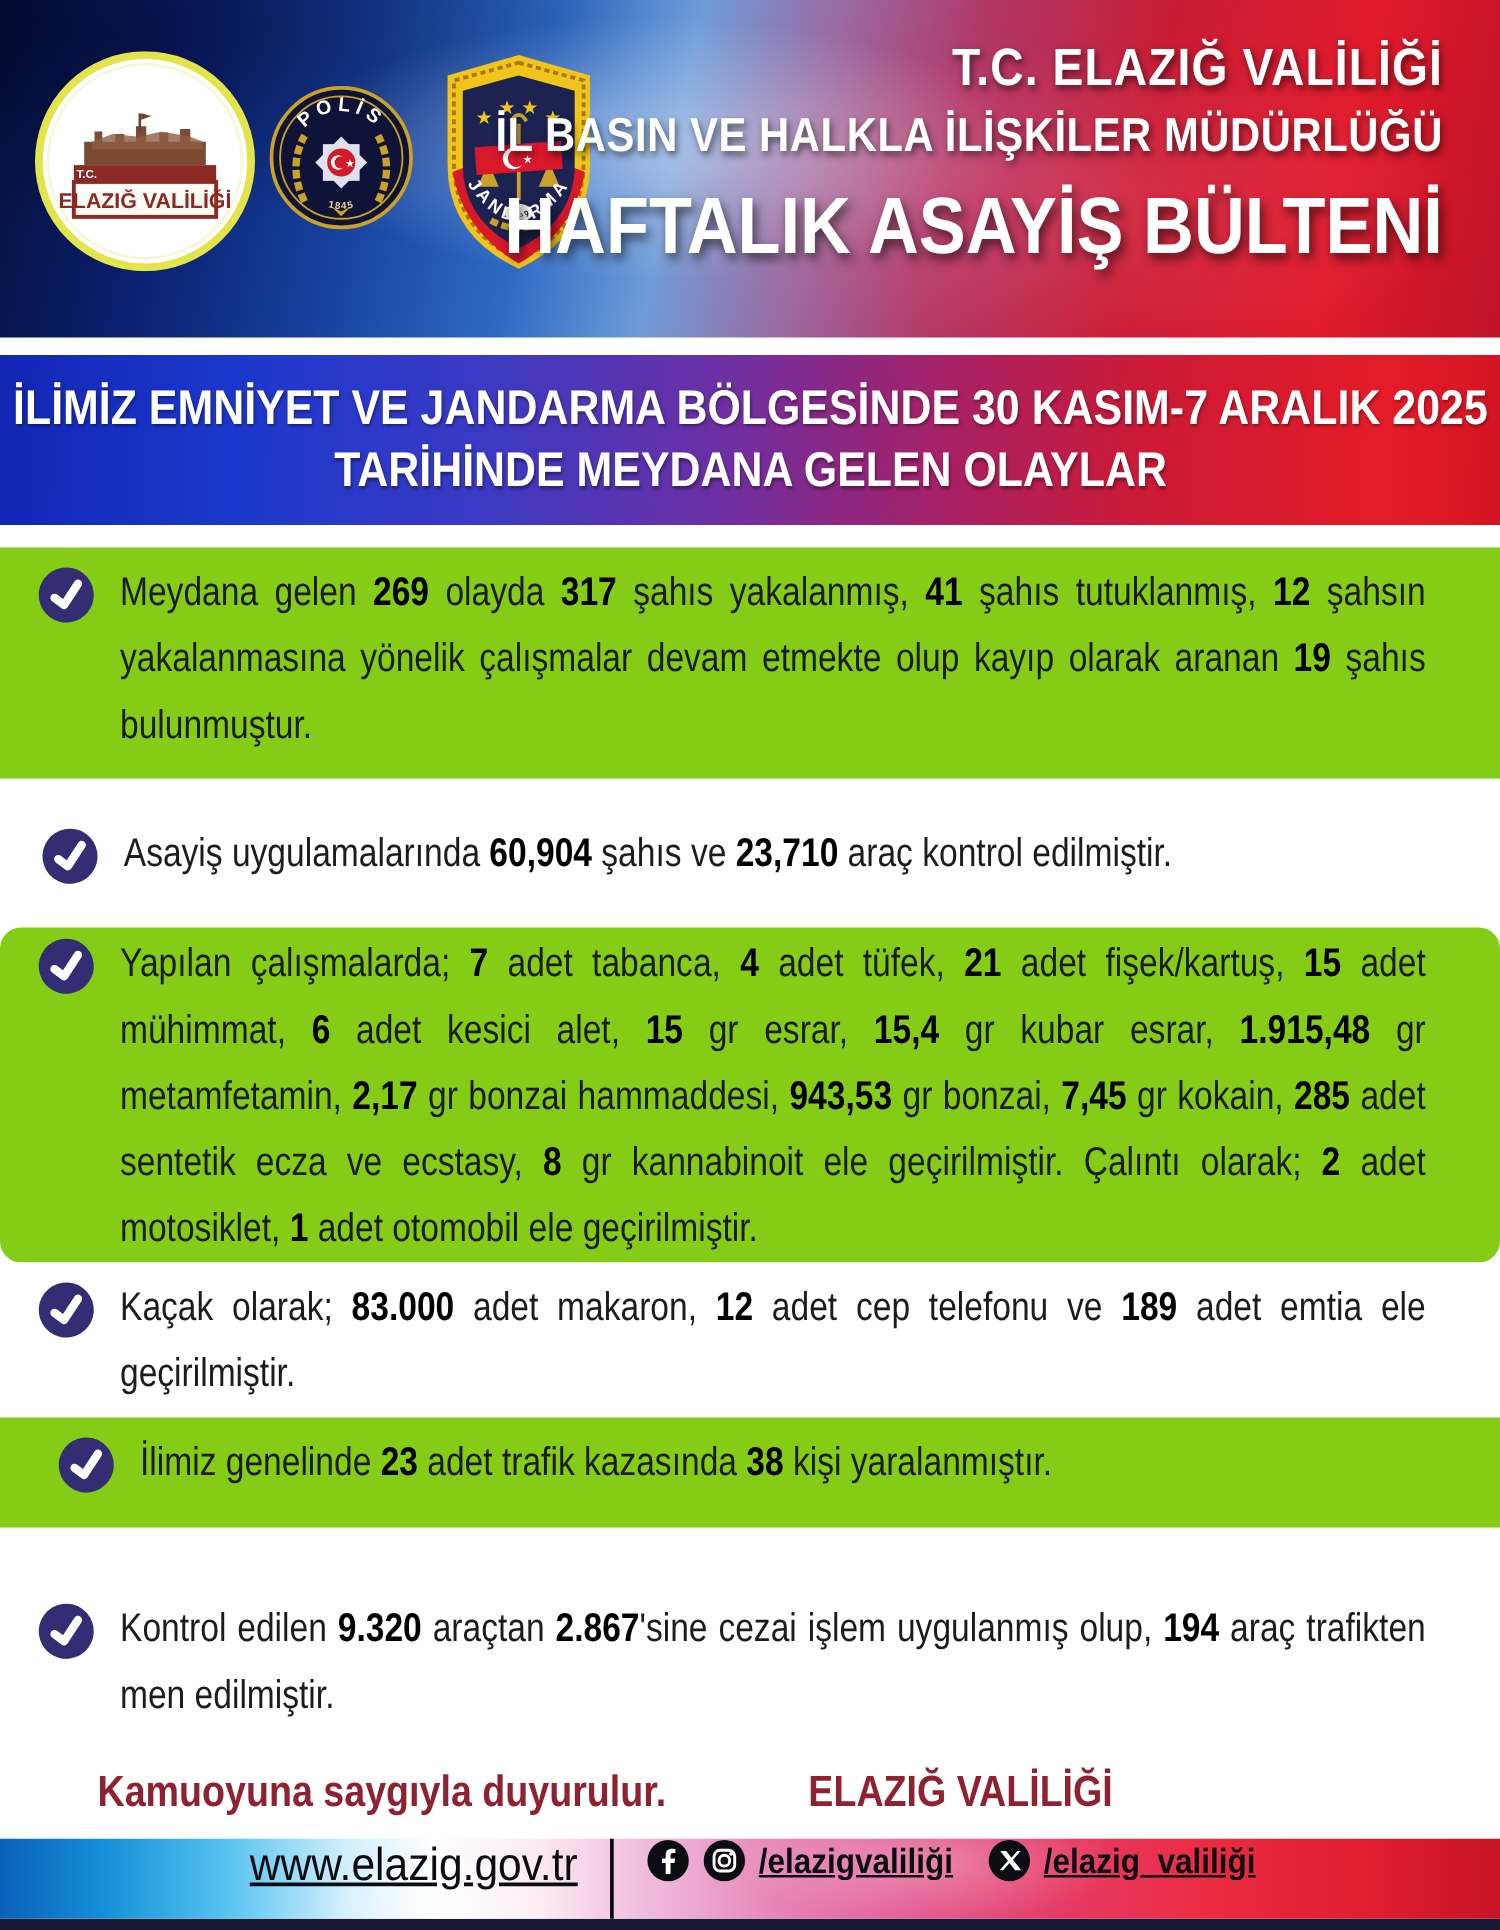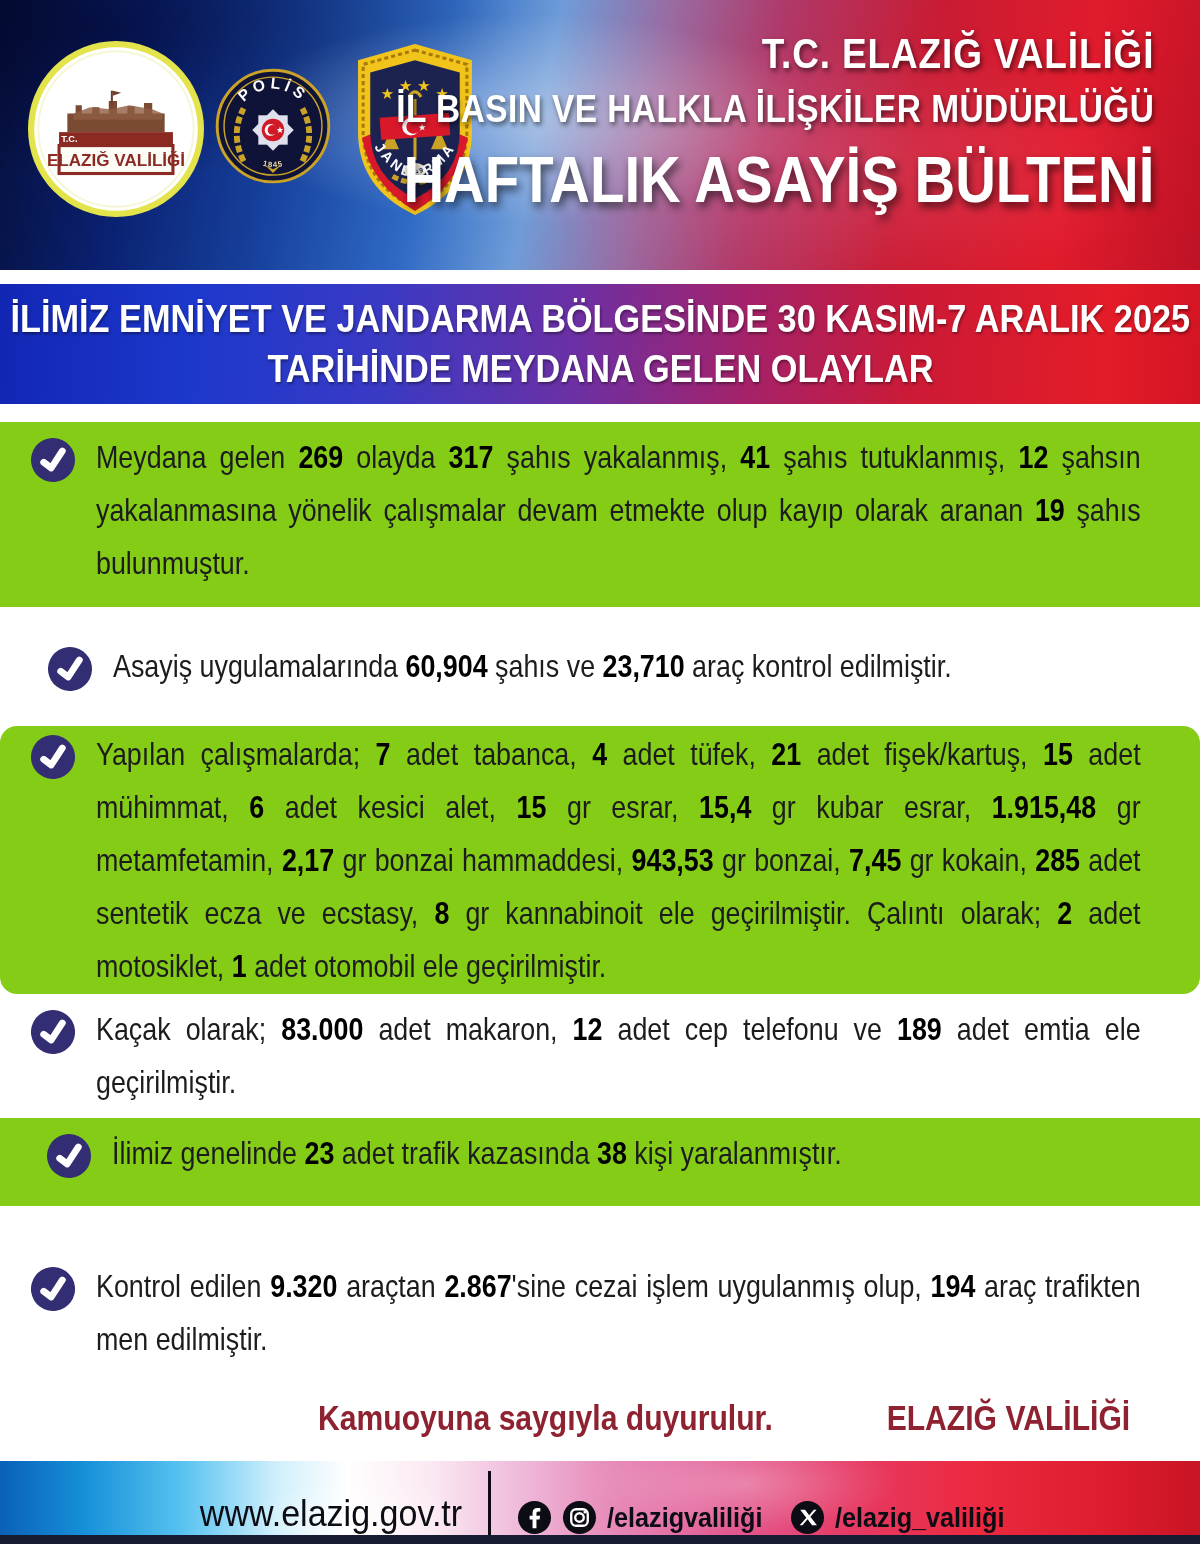--- a/index.html
+++ b/index.html
@@ -27,21 +27,21 @@
   .header-text{
     position:absolute;right:46px;top:30px;text-align:right;color:#fff;z-index:2;
     transform:scaleX(.88);transform-origin:right top;white-space:nowrap;
   }
   .ht1{font-size:42px;font-weight:800;letter-spacing:1px;text-shadow:2px 3px 6px rgba(0,0,0,.55);}
   .ht2{font-size:38px;font-weight:800;margin-top:10px;letter-spacing:.5px;text-shadow:2px 3px 6px rgba(0,0,0,.55);}
   .ht3{font-size:64px;font-weight:800;margin-top:12px;letter-spacing:0;text-shadow:3px 5px 9px rgba(0,0,0,.6);}
   
   .gap1{height:14px;flex:0 0 auto;background:#fff;}
   .banner{
-    height:120px;flex:0 0 auto;display:flex;flex-direction:column;justify-content:center;align-items:center;
+    height:136px;flex:0 0 auto;display:flex;flex-direction:column;justify-content:center;align-items:center;
     background:linear-gradient(92deg,
       #1226b4 0%, #1c38cc 16%, #3a3ac4 32%, #6c30a4 48%, #a4226a 62%, #cc1a36 76%, #e31c28 92%, #d41424 100%);
   }
   .banner-line{
     color:#fff;font-size:39px;font-weight:800;line-height:50px;white-space:nowrap;
     transform:scaleX(.88);text-shadow:1px 2px 3px rgba(0,0,0,.4);letter-spacing:0;
   }
   .gap2{height:18px;flex:0 0 auto;background:#fff;}
   
   .band{flex:0 0 auto;}
@@ -50,46 +50,47 @@
   .row{display:flex;align-items:flex-start;}
   .check{flex:0 0 46px;width:46px;height:46px;margin:6px 0 0 30px;transform:rotate(-8deg);}
   .textwrap{margin-left:20px;width:1045px;overflow:visible;}
   .rich{
     width:1245px;transform:scaleX(.839);transform-origin:left top;
     font-size:32px;line-height:53px;color:#1c1c1e;text-align:justify;margin:0;
     letter-spacing:0;
   }
   .rich b{font-weight:700;color:#000;}
   .s1{min-height:170px;padding:9px 0 6px 0;}
-  .s2{padding:33px 17px;}
+  .s2{padding:33px 3px;}
   .s3{min-height:262px;padding:2px 0 1px 0;border-radius:17px;}
   .s4{padding:9px 0;}
   .s5{min-height:70px;padding:9px 16px;}
   .s6{padding:38px 0 6px 0;margin-top:16px;}
   
   .sign{
-    flex:0 0 auto;display:flex;justify-content:flex-end;align-items:center;
+    flex:0 0 auto;display:flex;justify-content:flex-start;align-items:center;
     padding:26px 70px 0 78px;color:#8e2231;
   }
   .sign .left,.sign .right{
     font-size:35px;font-weight:600;white-space:nowrap;
   }
   .sign .left{transform:scaleX(.86);transform-origin:left center;}
   .sign .right{transform:scaleX(.86);transform-origin:right center;}
   
   .bar{
-    margin-top:auto;flex:0 0 auto;height:74px;display:flex;align-items:flex-end;justify-content:center;
+    margin-top:auto;flex:0 0 auto;height:64px;display:flex;align-items:flex-start;justify-content:center;
     gap:20px;color:#0c0c14;position:relative;
     background:
       radial-gradient(ellipse 160px 60px at 30% 80%, rgba(255,255,255,.5), rgba(255,255,255,0) 70%),
       radial-gradient(ellipse 220px 70px at 62% 30%, rgba(255,255,255,.28), rgba(255,255,255,0) 70%),
       linear-gradient(90deg,
         #0a60b8 0%, #1690d8 7%, #55c2f0 15%, #cfeffc 23%, #ffffff 29%,
         #fbe8f2 36%, #eeb6d8 44%, #e684b4 52%, #e25890 61%, #e63a64 71%,
         #ec2a40 81%, #e01e30 91%, #c81424 100%);
+    text-decoration: underline;
   }
   .site{font-size:37px;font-weight:500;letter-spacing:0;transform:scaleX(.92);transform-origin:right center;}
   .vdivider{width:3px;height:64px;background:#0c0c14;margin:0 6px;}
   .social{display:flex;align-items:center;gap:10px;}
   .sicon{width:35px;height:35px;display:block;}
   .handle{font-size:28px;font-weight:600;transform:scaleX(.9);transform-origin:left center;white-space:nowrap;}
   .darkstrip{flex:0 0 auto;height:9px;background:#171b33;}
 </style>
 </head>
 <body>

